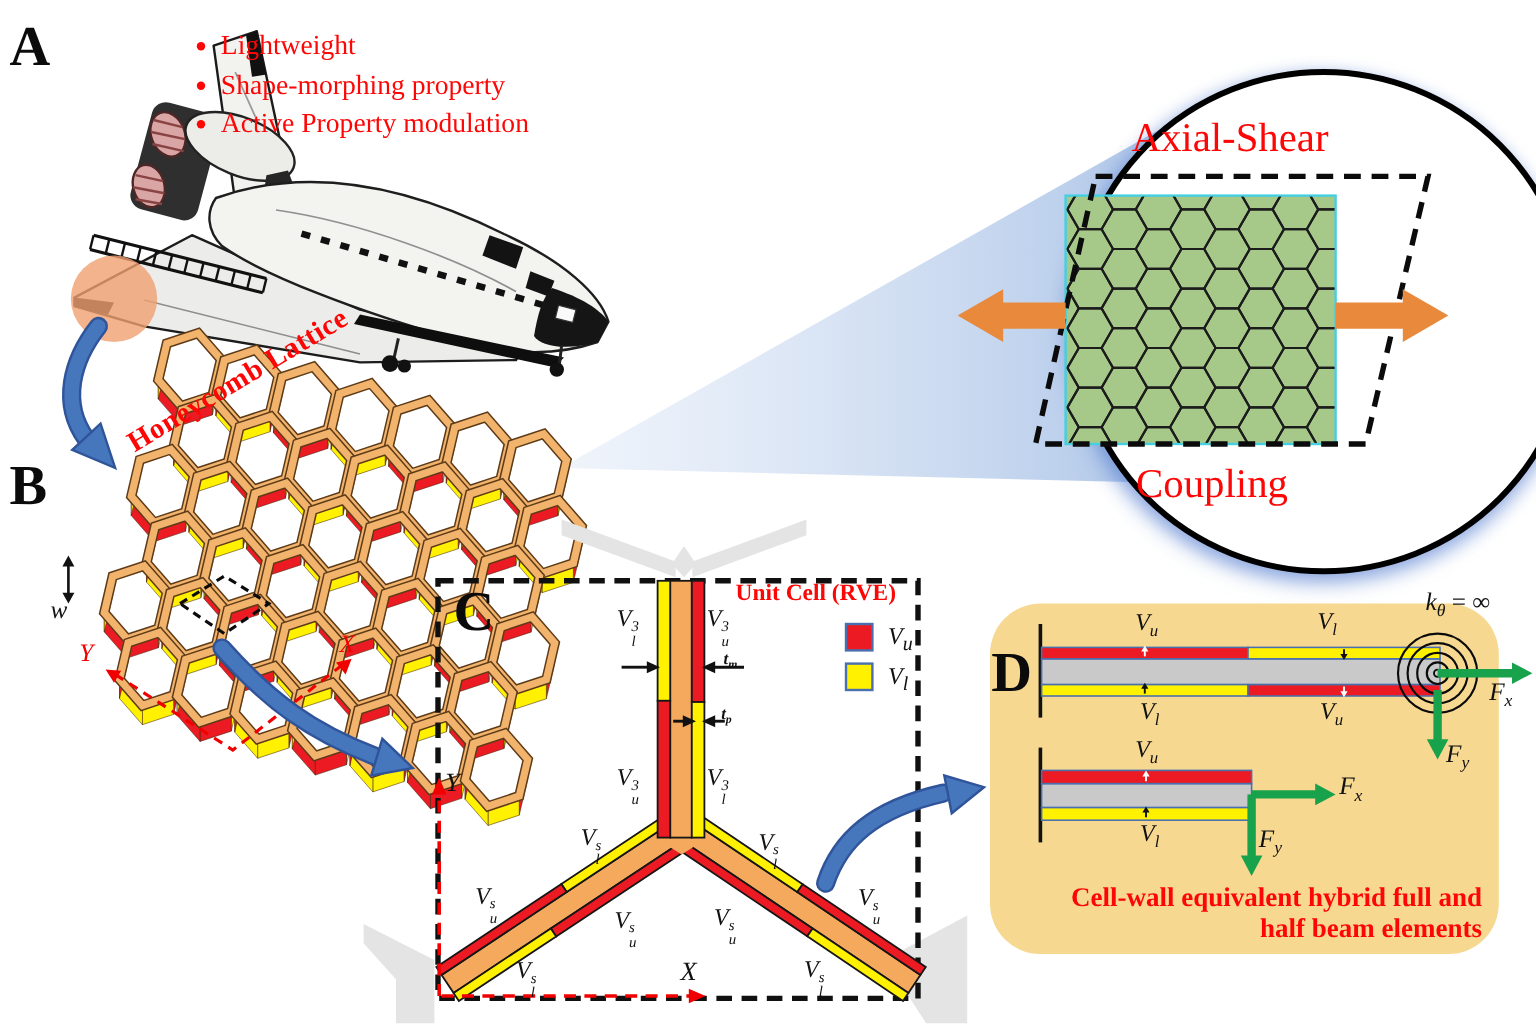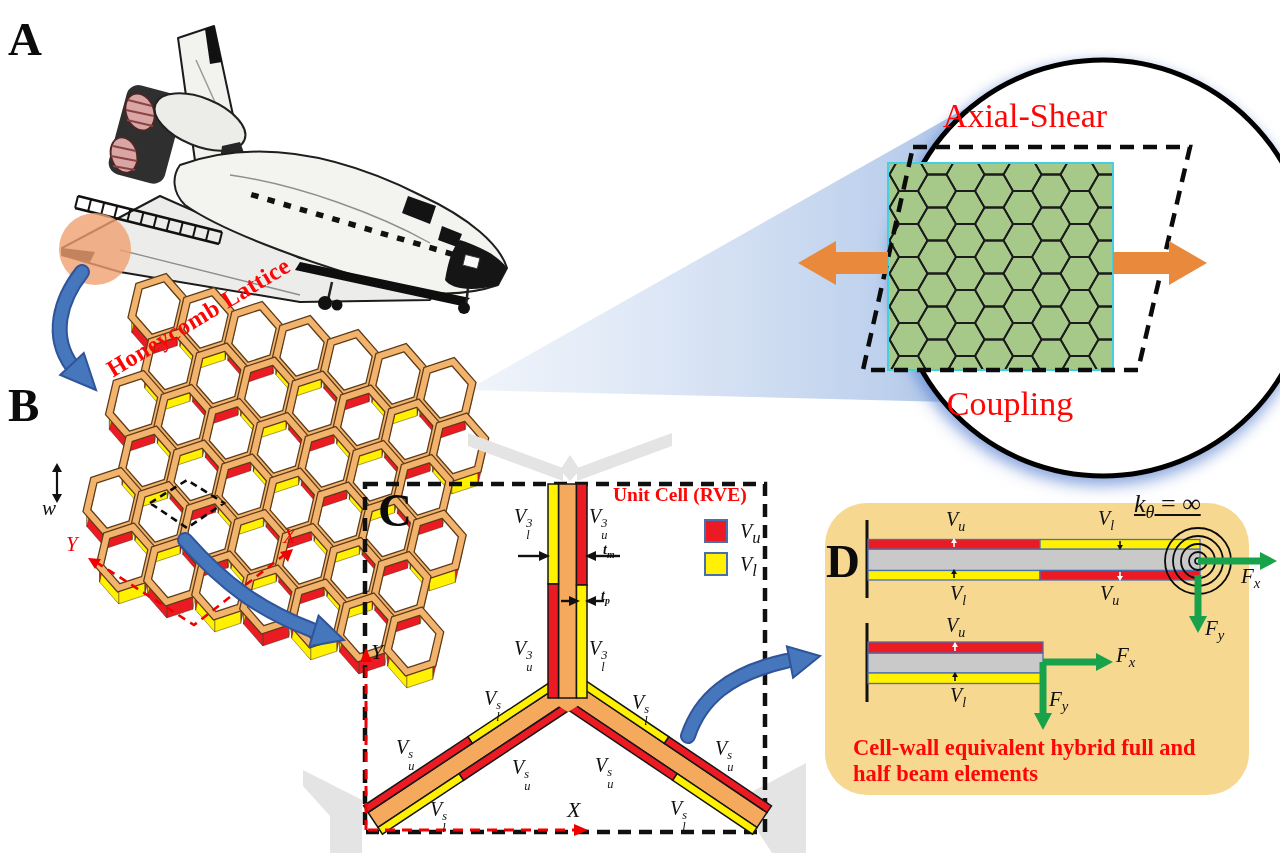--- a/index.html
+++ b/index.html
@@ -11,21 +11,21 @@
   .bullets{position:absolute;left:160px;top:22px;margin:0;padding:0 0 0 24px;color:#fe0606;
            font-size:23px;line-height:1.42;}
   .bullets li{margin:0;}
   .rot-title{position:absolute;left:116px;top:356px;color:#fe0606;font-weight:bold;
              font-size:24px;transform:rotate(-31deg);transform-origin:0 100%;white-space:nowrap;letter-spacing:.5px;}
   .inset-title{position:absolute;color:#fe0606;font-size:34px;text-align:center;line-height:1;}
   #inset-top{left:925px;top:99px;width:200px;}
   #inset-bottom{left:930px;top:387px;width:160px;}
   .unitcell-title{position:absolute;left:613px;top:485px;width:160px;color:#fe0606;
                   font-weight:bold;font-size:19.5px;line-height:1;}
-  .d-caption{position:absolute;left:853px;top:735px;width:382px;text-align:left;color:#fe0606;
+  .d-caption{position:absolute;left:853px;top:735px;width:382px;text-align:right;color:#fe0606;
              font-weight:bold;font-size:22.5px;line-height:1.16;}
   .mlabel{position:absolute;color:#111;font-size:20px;line-height:1;white-space:nowrap;}
   .mlabel i{font-style:italic;}
   .mlabel sub{font-size:.7em;font-style:italic;}
   .mlabel .ss{display:inline-flex;flex-direction:column;font-size:.62em;line-height:.95;
               vertical-align:-38%;text-align:left;}
   .mlabel.bold{font-weight:bold;}
   .legend-label{position:absolute;font-size:20px;color:#111;}
 </style>
 </head>
@@ -560,20 +560,25 @@
         <path d="M688,736 C700,700 728,674 786,661" fill="none" stroke="#4676BC" stroke-width="12" stroke-linecap="round"></path>
         <polygon points="820.0,656.0 793.1,677.7 786.9,646.3" fill="#4676BC" stroke="#30549A" stroke-width="2"></polygon>
       </g>
 </svg>
 
 <div class="panel-letter" style="left:8px;top:16px">A</div>
 <div class="panel-letter" style="left:8px;top:382px">B</div>
 <div class="panel-letter" style="left:378px;top:487px">C</div>
 <div class="panel-letter" style="left:826px;top:538px">D</div>
 
+<ul class="bullets">
+  <li>Lightweight</li>
+  <li>Shape-morphing property</li>
+  <li>Active Property modulation</li>
+</ul>
 
 <div class="rot-title">Honeycomb Lattice</div>
 <div class="inset-title" id="inset-top">Axial-Shear</div>
 <div class="inset-title" id="inset-bottom">Coupling</div>
 <div class="unitcell-title">Unit Cell (RVE)</div>
 <div class="d-caption">Cell-wall equivalent hybrid full and half beam elements</div>
 
 <div class="legend-label" style="left:740px;top:520px">
   <i>V</i><sub style="font-style:italic">u</sub>
 </div>
@@ -634,21 +639,21 @@
         </span></div>
       <div class="mlabel" style="left: 567px; top: 799px; font-size: 22px;"><i>X</i></div>
       <div class="mlabel" style="left: 371px; top: 641px; font-size: 22px;"><i>Y</i></div>
       <div class="mlabel" style="left: 283px; top: 526px; font-size: 21px; color: rgb(240, 0, 0);"><i>X</i></div>
       <div class="mlabel" style="left: 66px; top: 534px; font-size: 21px; color: rgb(240, 0, 0);"><i>Y</i></div>
       <div class="mlabel" style="left: 42px; top: 498px; font-size: 21px;"><i>w</i></div>
       <div class="mlabel" style="left: 946px; top: 509px; font-size: 20px;"><i>V</i><sub>u</sub></div>
       <div class="mlabel" style="left: 1098px; top: 508px; font-size: 20px;"><i>V</i><sub>l</sub></div>
       <div class="mlabel" style="left: 950px; top: 583px; font-size: 20px;"><i>V</i><sub>l</sub></div>
       <div class="mlabel" style="left: 1100px; top: 583px; font-size: 20px;"><i>V</i><sub>u</sub></div>
-      <div class="mlabel" style="left: 1134px; top: 491px; font-size: 26px; text-decoration: underline;"><i>k</i><sub>θ</sub><span> = ∞</span></div>
+      <div class="mlabel" style="left: 1188px; top: 491px; font-size: 21px;"><i>k</i><sub>θ</sub><span> = ∞</span></div>
       <div class="mlabel" style="left: 1241px; top: 566px; font-size: 21px;"><i>F</i><sub>x</sub></div>
       <div class="mlabel" style="left: 1205px; top: 618px; font-size: 21px;"><i>F</i><sub>y</sub></div>
       <div class="mlabel" style="left: 946px; top: 615px; font-size: 20px;"><i>V</i><sub>u</sub></div>
       <div class="mlabel" style="left: 950px; top: 685px; font-size: 20px;"><i>V</i><sub>l</sub></div>
       <div class="mlabel" style="left: 1116px; top: 645px; font-size: 21px;"><i>F</i><sub>x</sub></div>
       <div class="mlabel" style="left: 1049px; top: 689px; font-size: 21px;"><i>F</i><sub>y</sub></div>
     </div>
 </div>
 
 </body></html>

